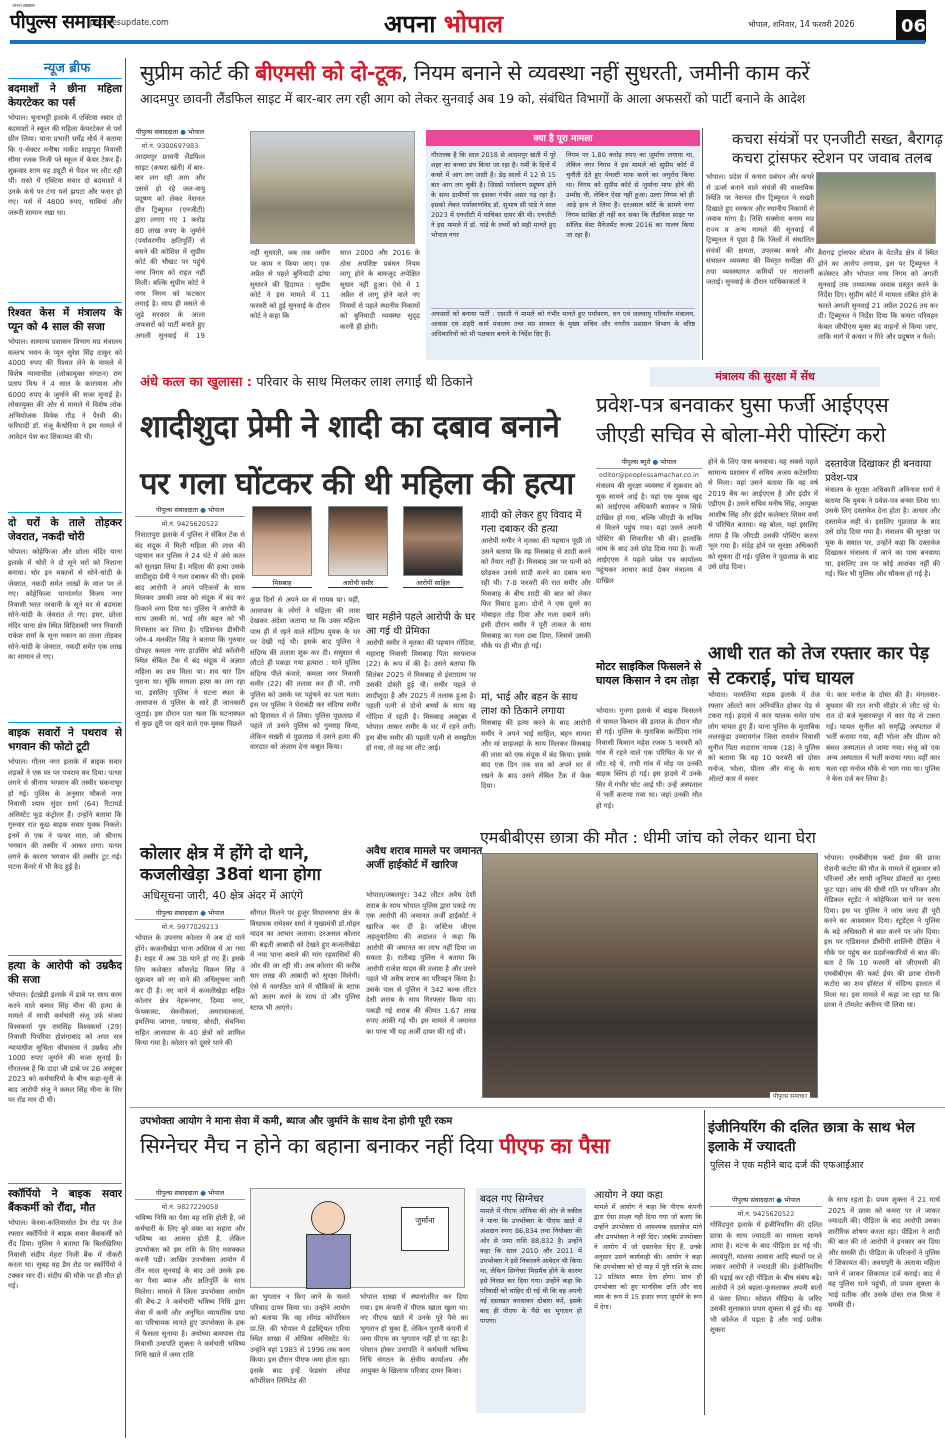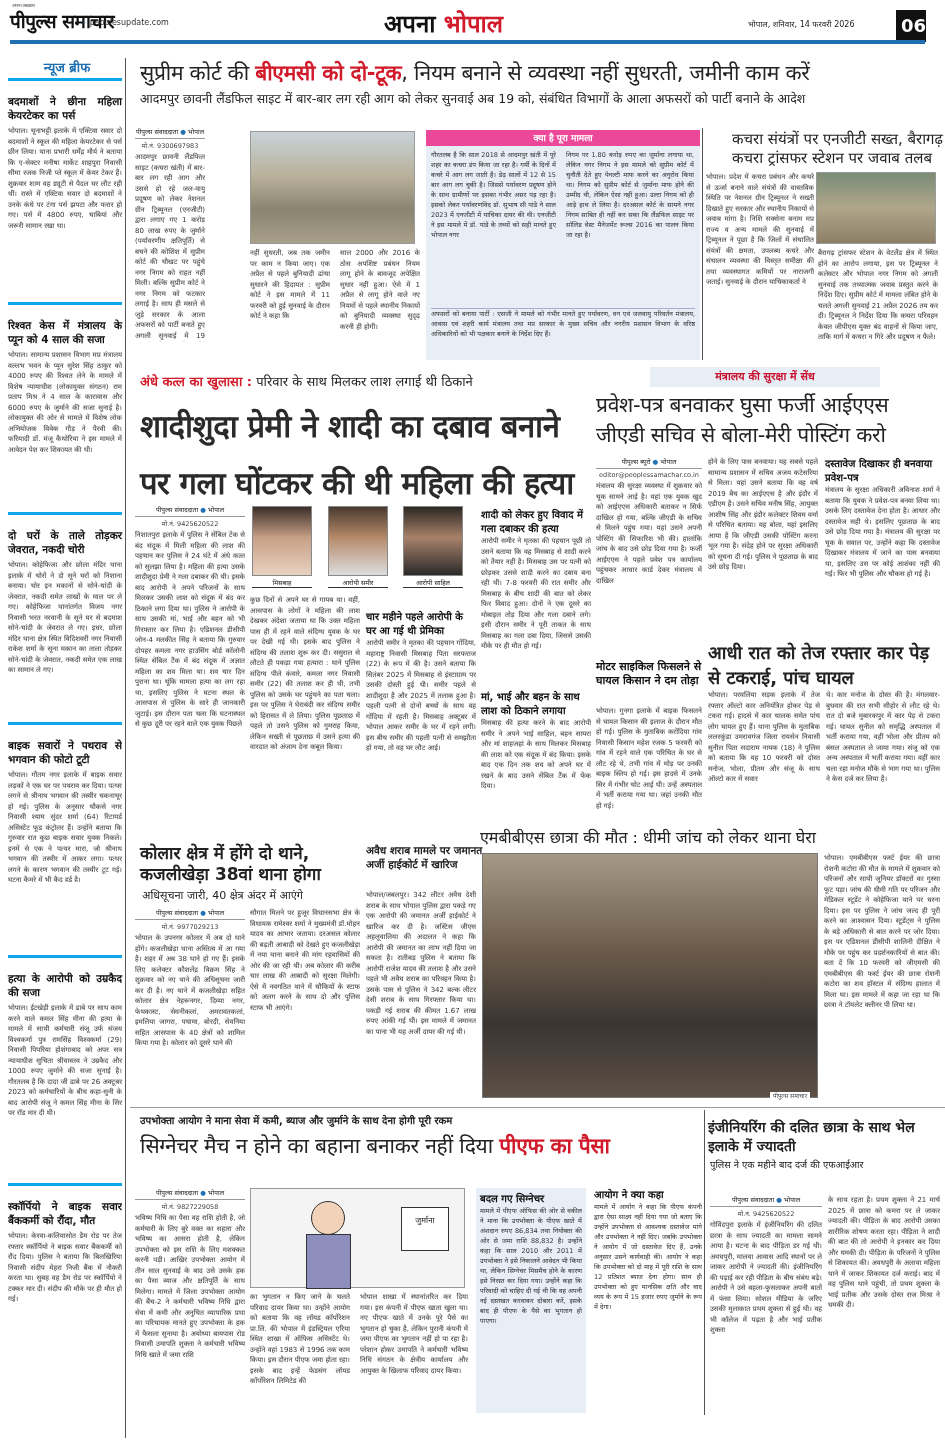--- a/index.html
+++ b/index.html
@@ -13,40 +13,40 @@
 .site .dot{color:#1f6fb2;margin-right:3px}
 .section{left:384px;top:6px;font-size:24px;font-weight:bold;color:#111}
 .section .red{color:#d11a2a}
 .dateline{left:748px;top:18px;font-size:8px;color:#222}
 .pageno{left:896px;top:10px;width:30px;height:32px;background:#111;color:#fff;font-size:18px;font-weight:bold;text-align:right;line-height:32px}
 .bluebar{top:40px;left:10px;width:915px;height:4px;background:#1f6fb2}
 .col-rule{background:#555;width:1px}
 .brief-title{left:12px;top:58px;width:110px;text-align:center;font-size:13px;font-weight:bold;color:#c8102e}
 .brief-title span{color:#1f6fb2}
 .brief{left:8px;width:114px;font-size:7px;line-height:10.5px;color:#333;text-align:justify}
-.brief h3{font-size:10.5px;line-height:14px;font-weight:bold;color:#111;margin-bottom:4px;border-top:3px solid #0ea5e9;padding-top:13px}
+.brief h3{font-size:10.5px;line-height:14px;font-weight:bold;color:#111;margin-bottom:4px;border-top:1px solid #0ea5e9;padding-top:2px}
 .byline{font-size:6.5px;color:#222;border-bottom:1px solid #999;padding-bottom:2px;margin-bottom:2px;text-align:center}
 .byline .dot{color:#1f6fb2}
 .mob{font-size:6.5px;color:#444;text-align:center;margin-bottom:2px}
 .txt{font-size:7px;line-height:10.5px;color:#333;text-align:justify}
 .h-main1{left:140px;top:58px;width:800px;font-size:21px;color:#222;white-space:nowrap;letter-spacing:-0.3px}
 .h-main1 .red{color:#d11a2a;font-weight:bold}
 .sub1{left:140px;top:90px;width:800px;font-size:12.5px;color:#222;white-space:nowrap}
 .img{background:linear-gradient(180deg,#c9d3d8 0%,#b8b09a 40%,#8a8470 70%,#a9a08a 100%);border:1px solid #999}
 .img-crowd{background:linear-gradient(180deg,#a59a86 0%,#6b5a4a 40%,#3a3532 70%,#5d5046 100%);border:1px solid #777}
 .img-cartoon{background:#f4f4f4;border:1px solid #999}
 .facebox{border:1px solid #888}
 .box-blue{background:#e7eef6}
 .box-head{background:#ec4899;color:#fff;font-size:9px;font-weight:bold;text-align:center;height:16px;line-height:16px}
 .h-ngt{left:732px;top:130px;width:235px;font-size:15px;line-height:19px;color:#222}
 .kicker2{left:140px;top:372px;width:450px;font-size:13px;color:#222;white-space:nowrap}
 .kicker2 .red{color:#d11a2a;font-weight:bold}
 .h-big{left:140px;top:398px;width:450px;font-size:31px;line-height:57px;font-weight:bold;color:#2a2a2a;letter-spacing:-0.5px}
 .cap{font-size:6.5px;color:#222;text-align:center;border-bottom:1px solid #333}
-.sh{font-size:10px;line-height:14px;font-weight:bold;color:#111}
+.sh{font-size:10px;line-height:14px;font-weight:normal;color:#111}
 .mantralaya{left:650px;top:367px;width:230px;height:20px;background:#e7eef6;color:#c8102e;font-size:11px;font-weight:bold;text-align:center;line-height:20px}
 .h-fake{left:596px;top:390px;width:345px;font-size:21px;line-height:30px;color:#222;letter-spacing:-0.3px}
 .h-car{left:708px;top:640px;width:235px;font-size:18px;line-height:25px;font-weight:bold;color:#222}
 .h-motor{left:596px;top:660px;width:110px;font-size:11px;line-height:14px;font-weight:bold;color:#111}
 .h-kolar{left:140px;top:843px;width:230px;font-size:17px;line-height:21px;font-weight:bold;color:#222}
 .sub-kolar{left:142px;top:887px;width:230px;font-size:11px;color:#222}
 .h-sharab{left:366px;top:843px;width:125px;font-size:10.5px;line-height:14px;font-weight:bold;color:#222}
 .h-mbbs{left:480px;top:826px;width:460px;font-size:16px;color:#222;white-space:nowrap}
 .kicker3{left:140px;top:1113px;width:560px;font-size:10px;font-weight:bold;color:#222;white-space:nowrap}
 .h-pf{left:140px;top:1131px;width:570px;font-size:21px;color:#222;white-space:nowrap;letter-spacing:-0.3px}

